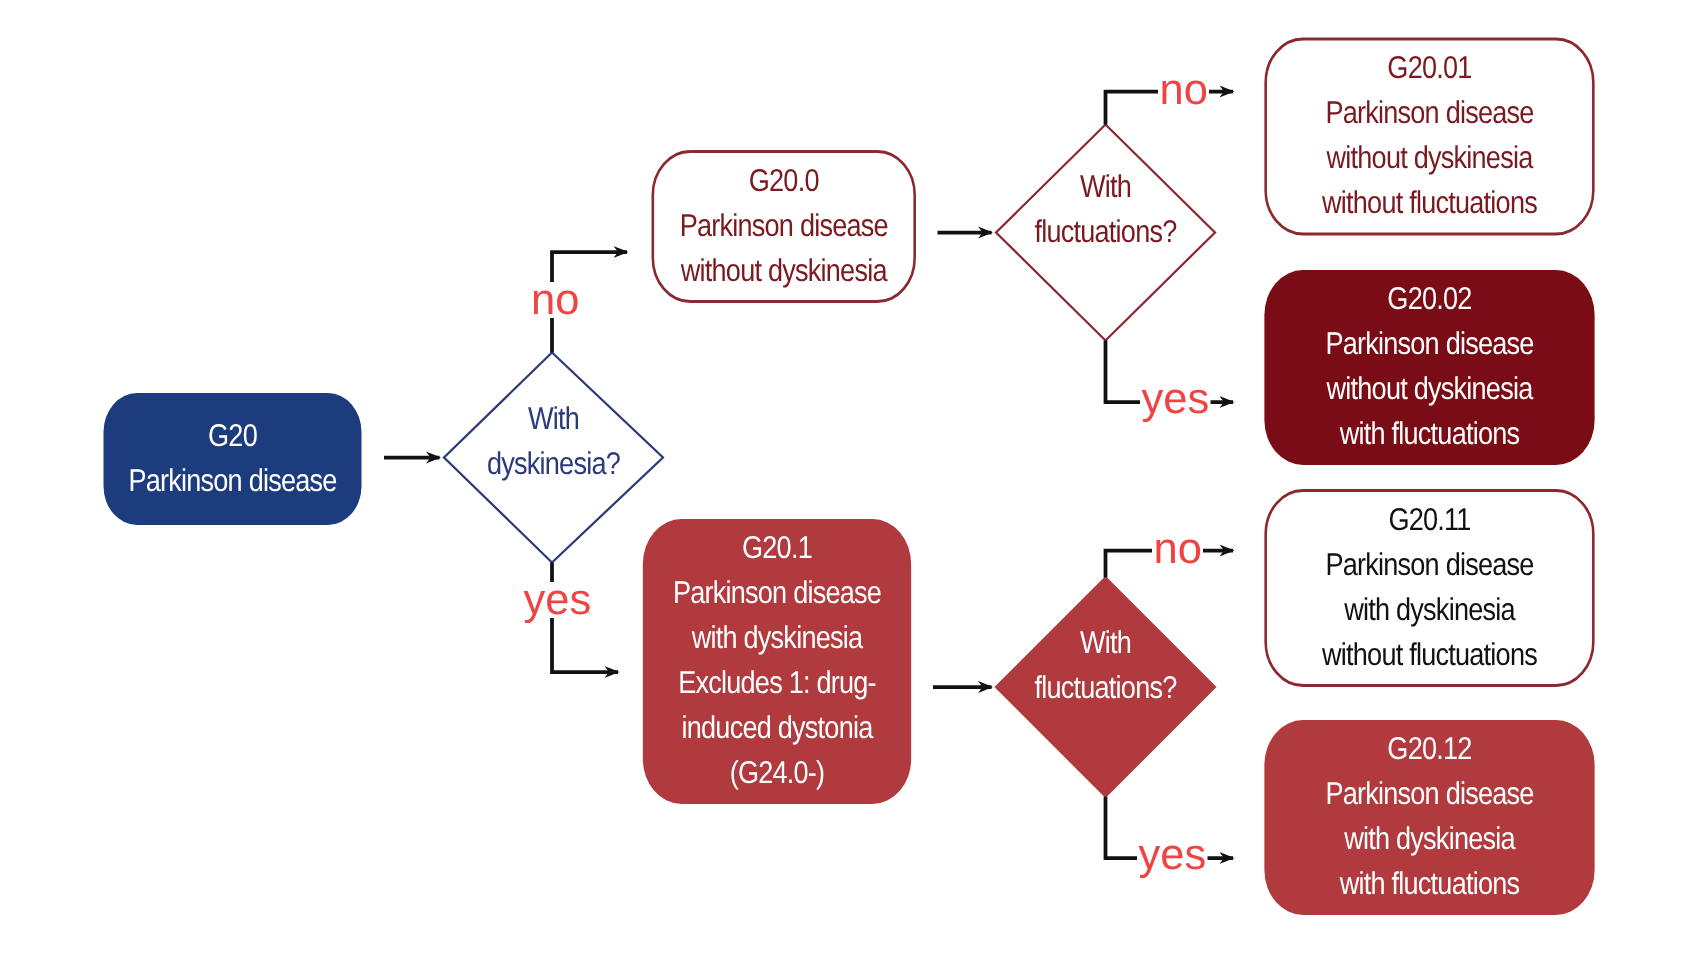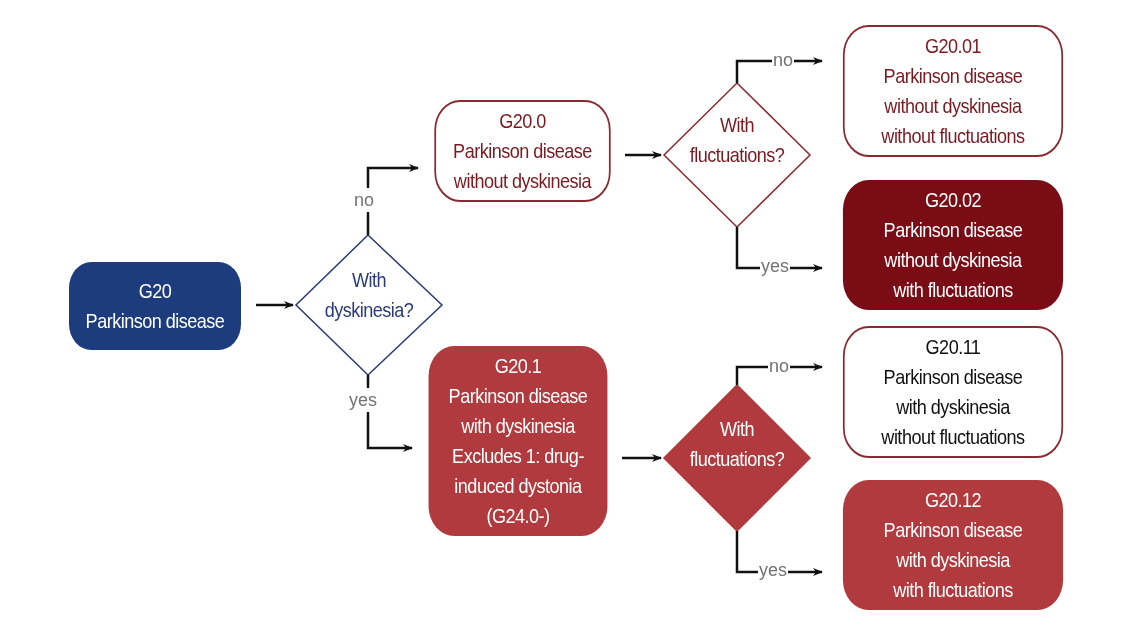--- a/index.html
+++ b/index.html
@@ -7,21 +7,21 @@
          font-family: "Liberation Sans", sans-serif; }
   #diagram { position: absolute; left: 0; top: 0; }
   .node { position: absolute; box-sizing: border-box; border-radius: 30px;
           display: flex; flex-direction: column; align-items: center; justify-content: center;
           text-align: center; font-family: "Liberation Sans", sans-serif; font-size: 21px;
           line-height: 30px; letter-spacing: -0.6px; transform: scaleX(0.86); transform-origin: center; }
   .node span { display: block; white-space: nowrap; }
   .dtext { position: absolute; text-align: center; font-size: 21px; line-height: 30px;
            letter-spacing: -0.6px; transform: scaleX(0.86); font-family: "Liberation Sans", sans-serif; }
   .dtext span { display: block; white-space: nowrap; }
-  .lbl { position: absolute; font-size: 18px; color: #737373; font-family: "Liberation Sans", sans-serif; background: #fff; padding: 0 1px; line-height: 24px; }
+  .lbl { position: absolute; font-size: 29px; color: #ef4444; font-family: "Liberation Sans", sans-serif; background: #fff; padding: 0 1px; line-height: 24px; }
 </style>
 </head>
 <body>
 
 <svg id="diagram" width="1138" height="640">
   <defs>
     <marker id="arrow" markerWidth="10" markerHeight="10" refX="9" refY="5" orient="auto" markerUnits="userSpaceOnUse">
       <path d="M0,1 L10,5 L0,9 L3,5 Z" fill="#111"></path>
     </marker>
   </defs>

